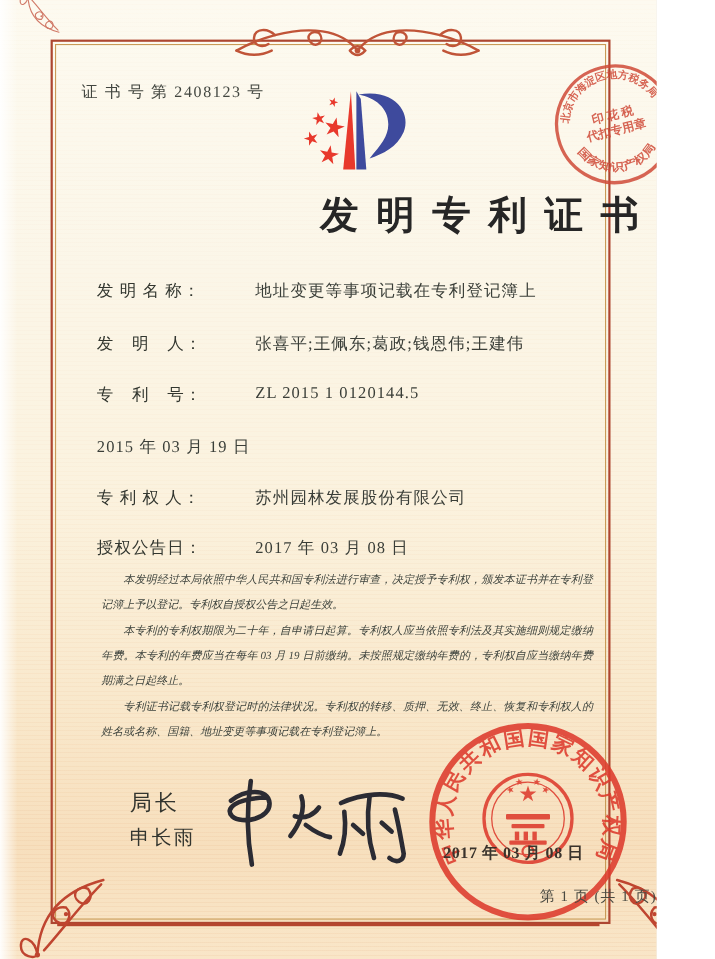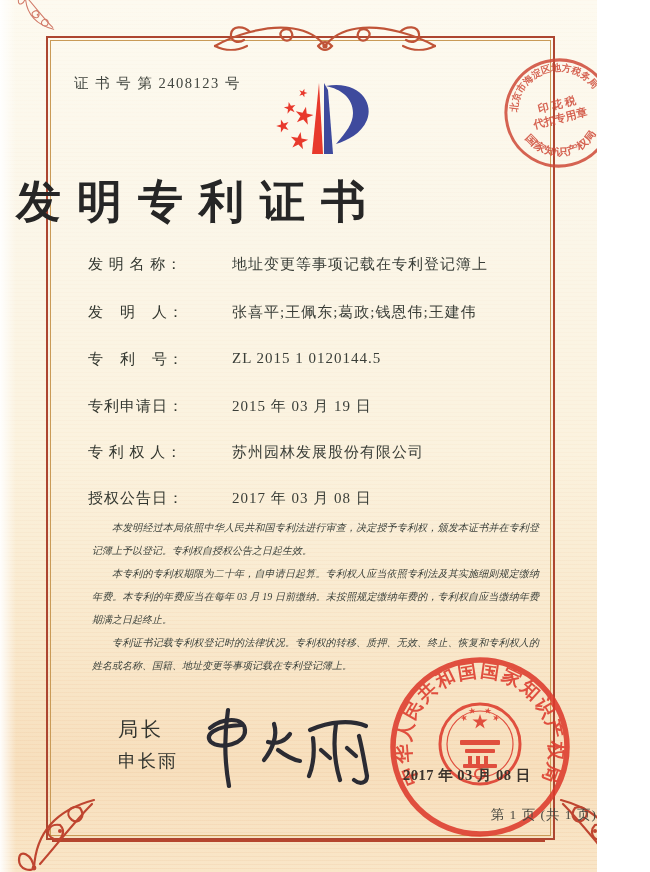--- a/index.html
+++ b/index.html
@@ -12,21 +12,21 @@
     opacity:.5;
     -webkit-mask-image:linear-gradient(180deg,rgba(0,0,0,.18) 0%,rgba(0,0,0,.30) 45%,rgba(0,0,0,.75) 75%,rgba(0,0,0,.95) 100%);
     mask-image:linear-gradient(180deg,rgba(0,0,0,.18) 0%,rgba(0,0,0,.30) 45%,rgba(0,0,0,.75) 75%,rgba(0,0,0,.95) 100%);}
   .scan-edge{position:absolute;left:0;top:0;bottom:0;width:16px;
     background:linear-gradient(90deg,rgba(255,255,255,.95),rgba(255,255,255,0));}
   .frame-outer{position:absolute;left:46px;top:36px;right:42px;bottom:32px;border:2px solid #ad4631;}
   .frame-inner{position:absolute;inset:2px;border:1px solid #c99a56;}
   .bottom-rule{position:absolute;left:52px;right:52px;top:839px;height:3px;background:#b5452e;}
   .cert-number{position:absolute;left:74px;top:74px;font-size:14.5px;letter-spacing:1.5px;color:#41453f;}
   .logo{position:absolute;left:266px;top:80px;}
-  .title{position:absolute;left:0;right:0;top:172px;text-align:left;font-size:45px;font-weight:bold;
+  .title{position:absolute;left:0;right:0;top:172px;text-align:right;font-size:35px;font-weight:bold;
     color:#262626;letter-spacing:16px;text-indent:16px;}
   .field-row{position:absolute;left:88px;right:60px;font-size:15px;color:#32362f;display:flex;gap:16px;}
   .field-label{display:inline-block;min-width:128px;white-space:pre;letter-spacing:1px;}
   .field-value{letter-spacing:1px;color:#3a3e38;}
   .body-text{position:absolute;left:92px;right:58px;top:516px;font-size:10px;line-height:23px;
     color:#3c423c;text-align:justify;font-style:italic;}
   .body-text p{margin:0;text-indent:2em;}
   .director-title{position:absolute;left:118px;top:716px;font-size:20px;color:#33352f;letter-spacing:3px;}
   .director-name{position:absolute;left:118px;top:749px;font-size:18px;color:#33352f;letter-spacing:2px;text-align:center;}
   .signature{position:absolute;left:198px;top:698px;}
@@ -122,21 +122,20 @@
   </div>
   <div class="field-row" style="top:303px">
     <span class="field-label">发　明　人：</span>
     <span class="field-value">张喜平;王佩东;葛政;钱恩伟;王建伟</span>
   </div>
   <div class="field-row" style="top:350px">
     <span class="field-label">专　利　号：</span>
     <span class="field-value">ZL 2015 1 0120144.5</span>
   </div>
   <div class="field-row" style="top:397px">
-    <span class="field-label">专利申请日：</span>
     <span class="field-value">2015 年 03 月 19 日</span>
   </div>
   <div class="field-row" style="top:443px">
     <span class="field-label">专 利 权 人：</span>
     <span class="field-value">苏州园林发展股份有限公司</span>
   </div>
   <div class="field-row" style="top:489px">
     <span class="field-label">授权公告日：</span>
     <span class="field-value">2017 年 03 月 08 日</span>
   </div>

